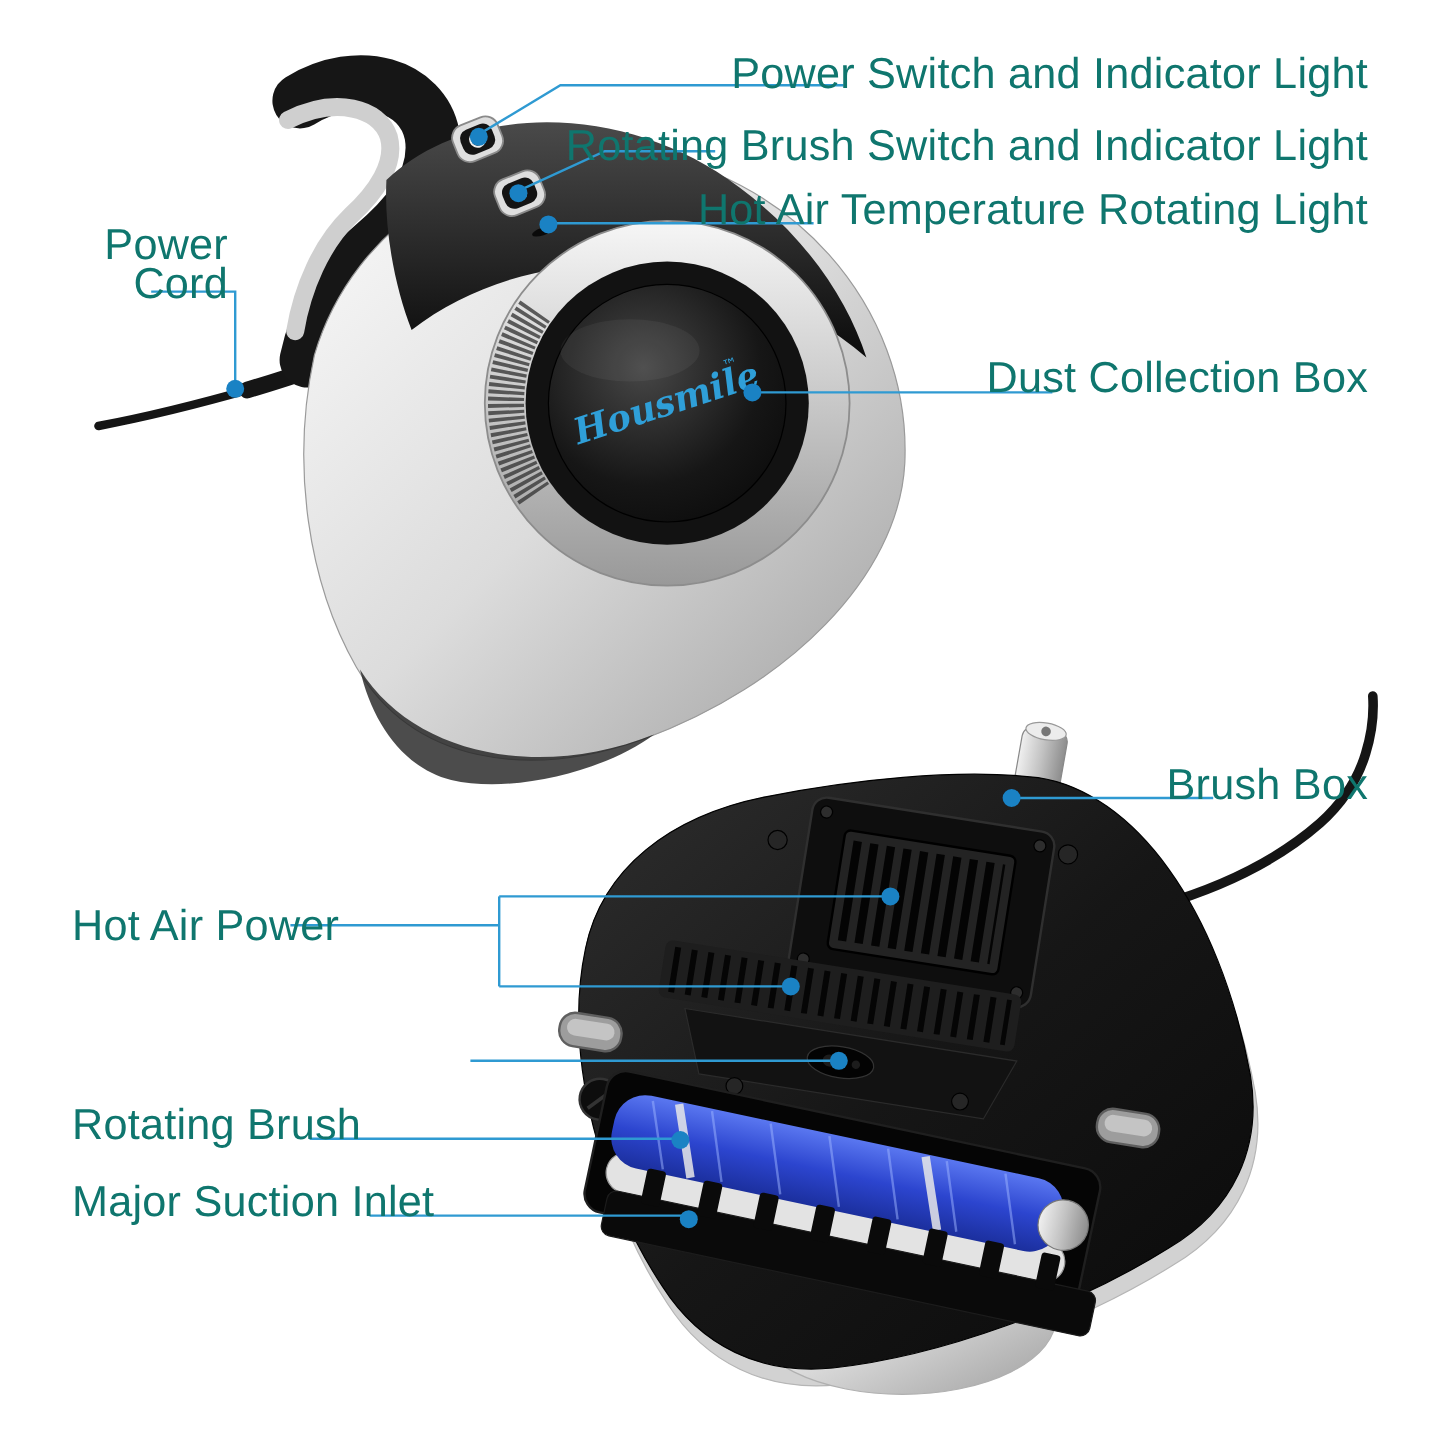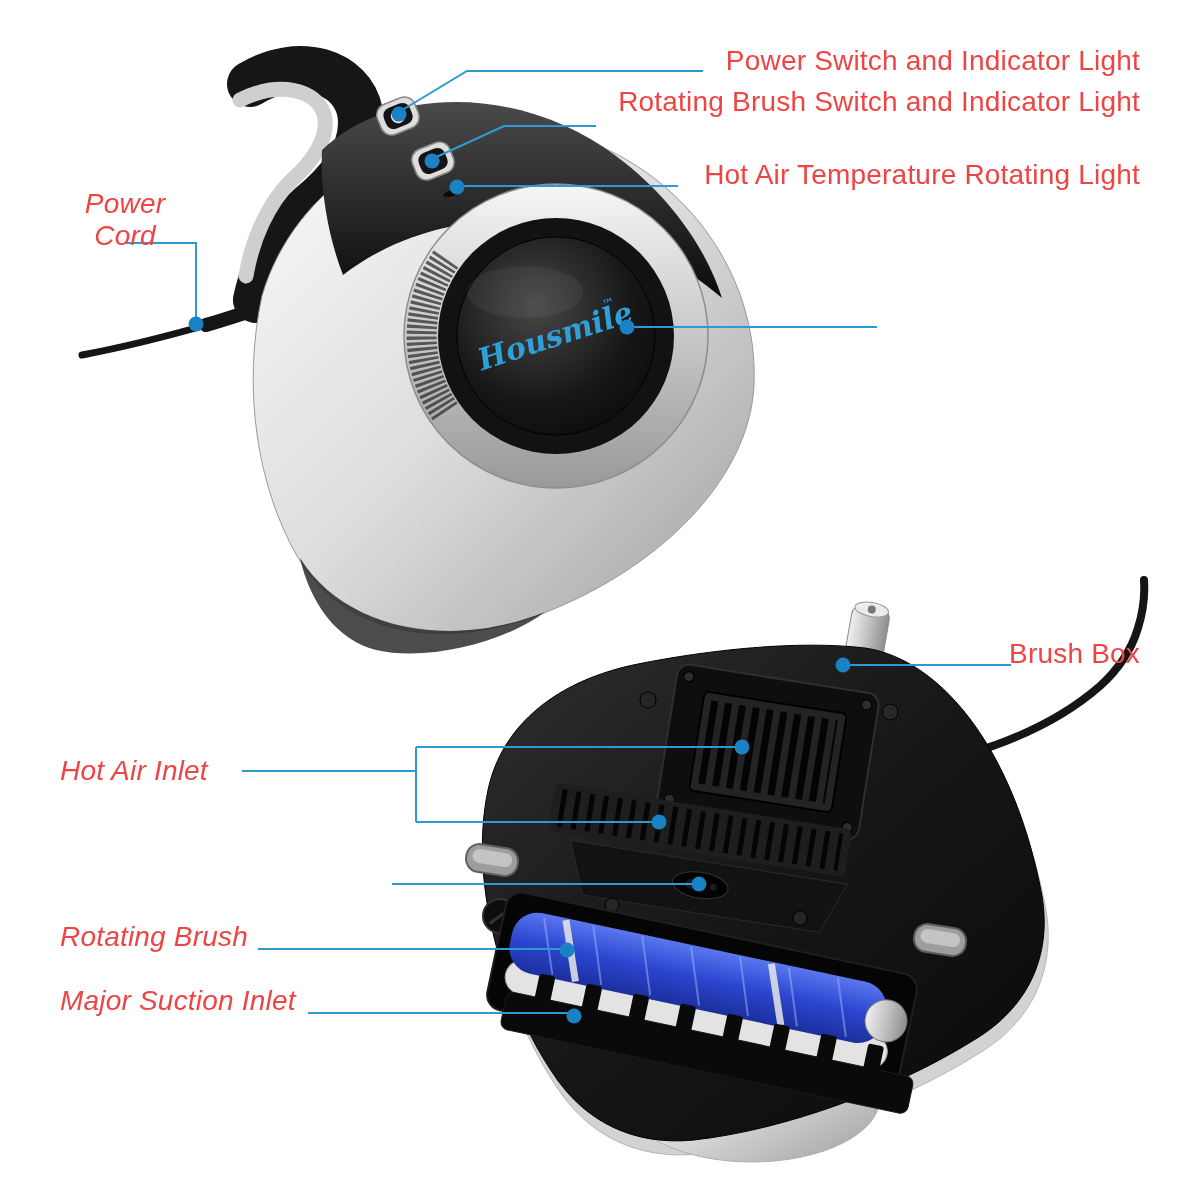--- a/index.html
+++ b/index.html
@@ -8,28 +8,28 @@
     width:1200px; height:1200px;
     background:#ffffff;
     font-family:"Liberation Sans", sans-serif;
     overflow:hidden;
   }
   .art {
     position:absolute; left:0; top:0; width:1200px; height:1200px;
   }
   .label {
     position:absolute;
-    font-size:28px;
+    font-size:36px;
     line-height:32px;
-    color:#ef4444;
+    color:#0f766e;
     letter-spacing:0.2px;
     white-space:nowrap;
   }
   .label.right { right:60px; text-align:right; }
-  .label.left  { left:60px; text-align:center;font-style:italic; }
+  .label.left  { left:60px; text-align:right; }
   .label.wrap  { white-space:normal; }
 </style>
 </head>
 <body>
 
 <div class="canvas">
 
   <svg class="art" viewBox="0 0 1200 1200" xmlns="http://www.w3.org/2000/svg">
     <defs>
       <linearGradient id="gSilver" x1="0" y1="0" x2="1" y2="1">
@@ -229,29 +229,30 @@
       <circle cx="742" cy="747" r="7.5"></circle>
       <circle cx="659" cy="822" r="7.5"></circle>
       <circle cx="699" cy="884" r="7.5"></circle>
       <circle cx="567" cy="950" r="7.5"></circle>
       <circle cx="574" cy="1016" r="7.5"></circle>
     </g>
   </svg>
 
   <div class="label right" style="top:45px">Power Switch and Indicator Light</div>
 
-  <div class="label right" style="top:86px">Rotating Brush Switch and Indicator Light</div>
+  <div class="label right" style="top:105px">Rotating Brush Switch and Indicator Light</div>
 
   <div class="label right" style="top:159px">Hot Air Temperature Rotating Light</div>
 
   <div class="label left wrap" style="top:188px; width:130px">Power Cord</div>
 
+  <div class="label right" style="top:299px">Dust Collection Box</div>
 
   <div class="label right" style="top:638px">Brush Box</div>
 
-  <div class="label left" style="top:755px">Hot Air Inlet</div>
+  <div class="label left" style="top:755px">Hot Air Power</div>
 
 
   <div class="label left" style="top:985px">Major Suction Inlet</div>
 
   <div class="label left" style="top:921px">Rotating Brush</div>
 
 </div>
 
 </body></html>

